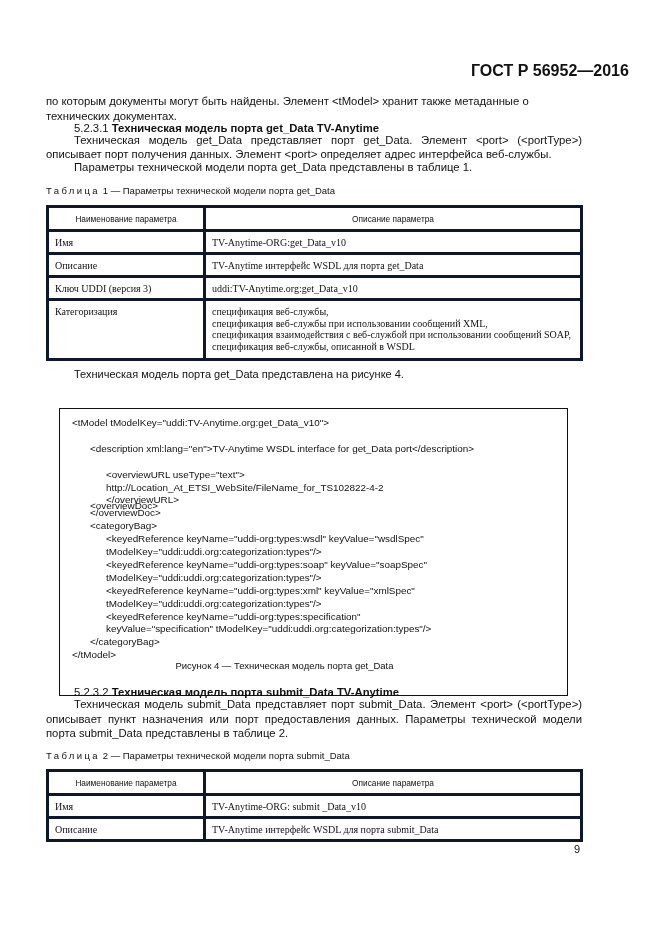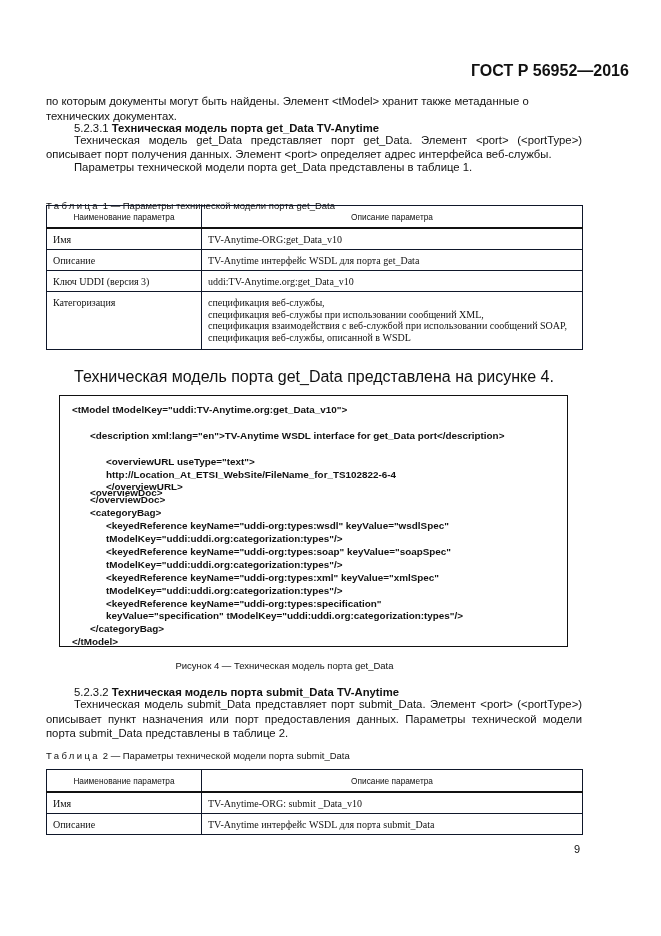--- a/index.html
+++ b/index.html
@@ -8,31 +8,31 @@
   .abs { position: absolute; }
   .doc-code { left: 471px; top: 62px; font-size: 16px; font-weight: bold; }
   .para { font-size: 11.3px; line-height: 14.5px; }
   .p1 { left: 46px; top: 94px; width: 536px; }
   .h1 { left: 74px; top: 122px; font-size: 11.3px; }
   .h1 b { font-weight: bold; }
   .p2 { left: 46px; top: 132.5px; width: 536px; text-indent: 28px; text-align: justify; }
   .p3 { left: 74px; top: 161px; font-size: 11.3px; }
   .tcap { font-size: 9.5px; }
   .tcap .tlbl { letter-spacing: 2.4px; }
-  .t1cap { left: 46px; top: 200px; }
+  .t1cap { left: 46px; top: 185px; }
   table.gt { position: absolute; border-collapse: collapse; font-size: 10px; }
-  table.gt td, table.gt th { border: 1px solid #0f172a; padding: 0 6px; vertical-align: middle; text-align: left; font-weight: normal; }
+  table.gt td, table.gt th { border: 3px solid #0f172a; padding: 0 6px; vertical-align: middle; text-align: left; font-weight: normal; }
   table.gt th { font-size: 8.3px; text-align: center; height: 21px; border-bottom: 2px solid #111; }
   table.gt td { height: 20px; font-family: Liberation Serif, serif; }
   table.gt td.c1 { width: 142px; }
   table.gt td.multi { line-height: 11.7px; padding-top: 5px; padding-bottom: 5px; vertical-align: top; }
   table.gt td.c1top { vertical-align: top; padding-top: 5px; }
   .t1 { left: 46px; top: 205px; width: 537px; }
-  .p4 { left: 74px; top: 368px; font-size: 16px; }
-  .codebox { left: 59px; top: 395px; width: 509px; height: 252px; border: 1.5px solid #111; box-sizing: border-box; font-weight: bold; }
+  .p4 { left: 74px; top: 368px; font-size: 11px; }
+  .codebox { left: 59px; top: 408px; width: 509px; height: 288px; border: 1.5px solid #111; box-sizing: border-box; }
   .codeline { position: absolute; font-size: 9.9px; white-space: pre; line-height: 12px; }
   .fig-cap { left: 0; width: 569px; top: 660px; text-align: center; font-size: 9.5px; }
   .h2 { left: 74px; top: 686px; font-size: 11.3px; }
   .p5 { left: 46px; top: 697px; width: 536px; text-indent: 28px; text-align: justify; }
   .t2cap { left: 46px; top: 750px; }
   .t2 { left: 46px; top: 769px; width: 537px; }
   .page-num { left: 574px; top: 843px; font-size: 11px; }
 </style>
 </head>
 <body>
@@ -85,21 +85,21 @@
 </tbody>
   </table>
 
 <div class="abs p4">Техническая модель порта get_Data представлена на рисунке 4.</div>
 
 <div class="abs codebox" id="codebox">
     <div class="codeline" style="left: 12px; top: 8px;">&lt;tModel tModelKey="uddi:TV-Anytime.org:get_Data_v10"&gt;</div>
     <div class="codeline" style="left: 30px; top: 33.8px;">&lt;description xml:lang="en"&gt;TV-Anytime WSDL interface for get_Data port&lt;/description&gt;</div>
     <div class="codeline" style="left: 30px; top: 46.7px; margin-top: 44px;">&lt;overviewDoc&gt;</div>
     <div class="codeline" style="left: 46px; top: 59.6px;">&lt;overviewURL useType="text"&gt;</div>
-    <div class="codeline" style="left: 46px; top: 72.5px;">http://Location_At_ETSI_WebSite/FileName_for_TS102822-6-4</div>
+    <div class="codeline" style="left: 46px; top: 72.5px;">http://Location_At_ETSI_WebSite/FileName_for_TS102822-4-2</div>
     <div class="codeline" style="left: 46px; top: 85.4px;">&lt;/overviewURL&gt;</div>
     <div class="codeline" style="left: 30px; top: 98.3px;">&lt;/overviewDoc&gt;</div>
     <div class="codeline" style="left: 30px; top: 111.2px;">&lt;categoryBag&gt;</div>
     <div class="codeline" style="left: 46px; top: 124.1px;">&lt;keyedReference keyName="uddi-org:types:wsdl" keyValue="wsdlSpec"</div>
     <div class="codeline" style="left: 46px; top: 137px;">tModelKey="uddi:uddi.org:categorization:types"/&gt;</div>
     <div class="codeline" style="left: 46px; top: 149.9px;">&lt;keyedReference keyName="uddi-org:types:soap" keyValue="soapSpec"</div>
     <div class="codeline" style="left: 46px; top: 162.8px;">tModelKey="uddi:uddi.org:categorization:types"/&gt;</div>
     <div class="codeline" style="left: 46px; top: 175.7px;">&lt;keyedReference keyName="uddi-org:types:xml" keyValue="xmlSpec"</div>
     <div class="codeline" style="left: 46px; top: 188.6px;">tModelKey="uddi:uddi.org:categorization:types"/&gt;</div>
     <div class="codeline" style="left: 46px; top: 201.5px;">&lt;keyedReference keyName="uddi-org:types:specification"</div>

